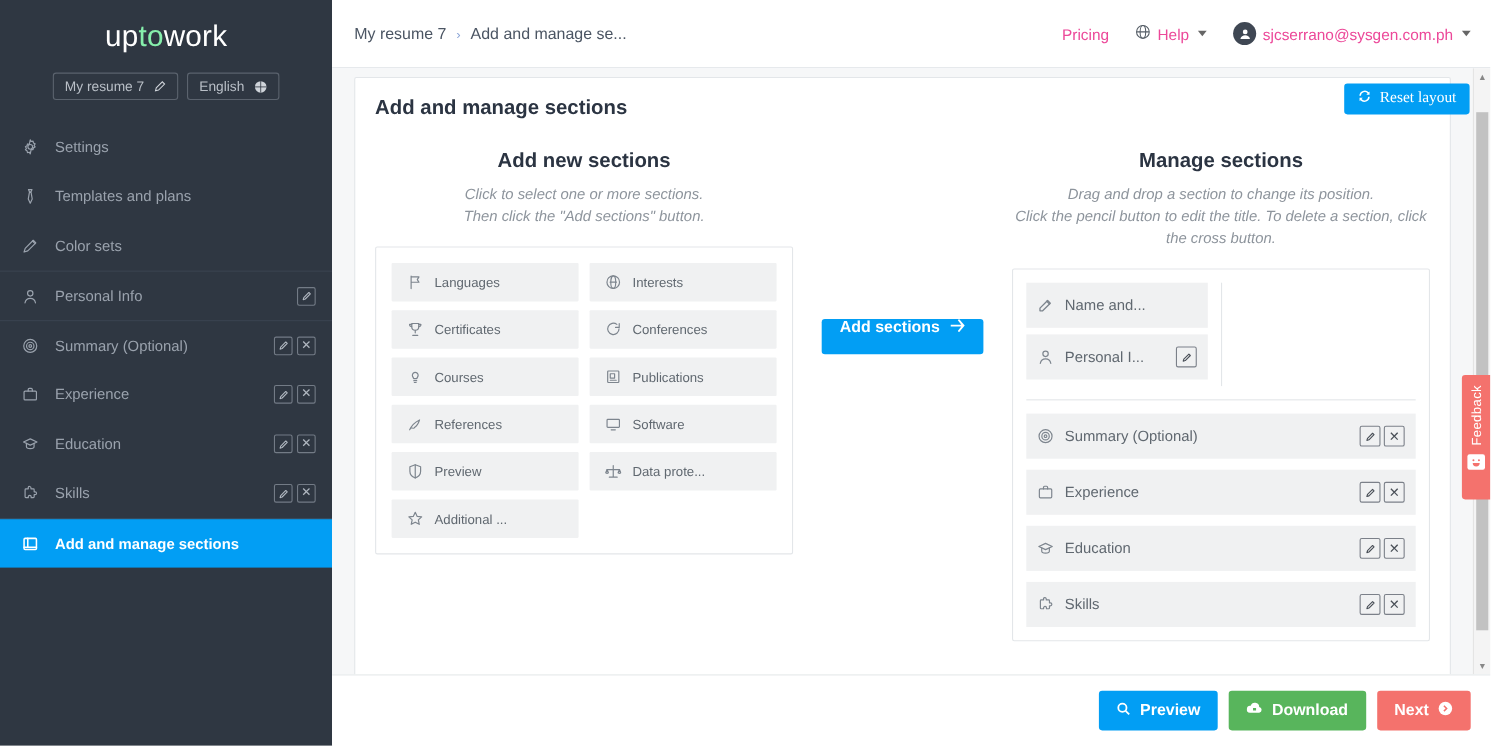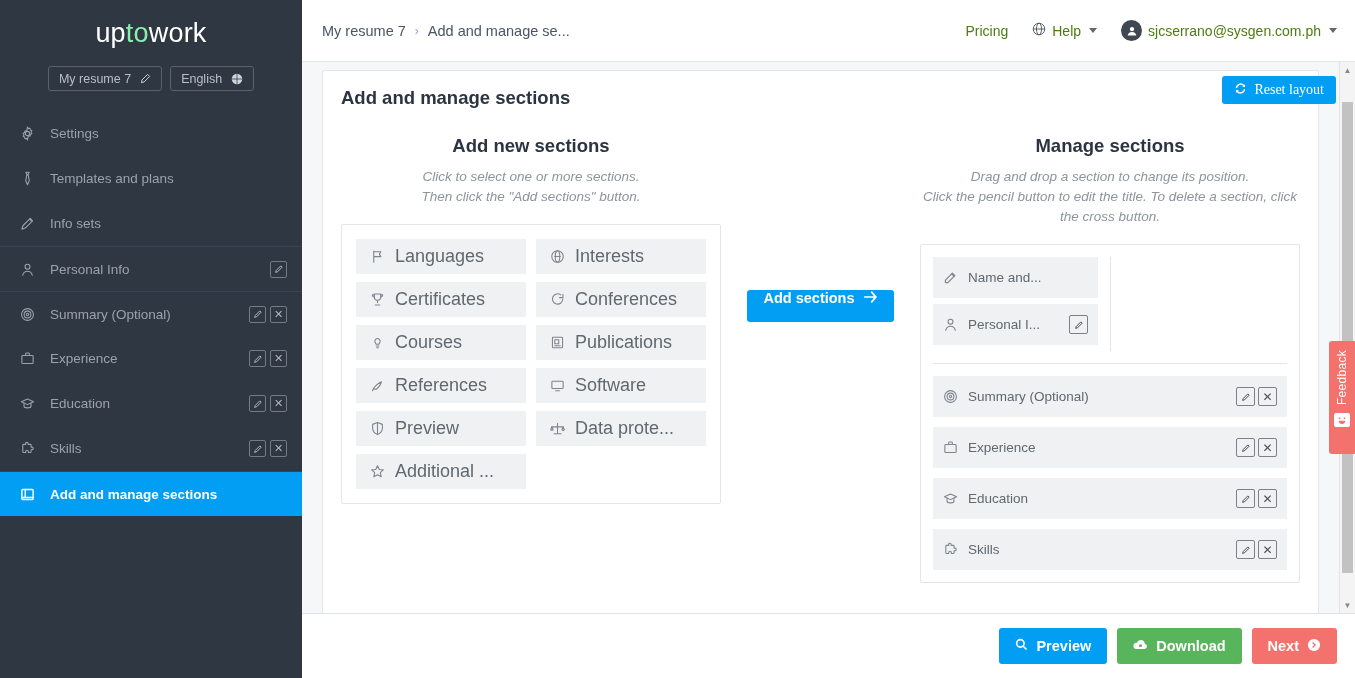--- a/index.html
+++ b/index.html
@@ -89,21 +89,21 @@
     height: 62px; flex: 0 0 62px;
     background: #ffffff;
     border-bottom: 1px solid #e4e7ea;
     display: flex; align-items: center;
     padding: 0 18px 0 20px;
   }
   .crumbs { display: flex; align-items: center; gap: 9px; font-size: 14.5px; color: #4b5563; }
   .crumbs .c1 { color: #4b5563; cursor: pointer; }
   .crumbs .chev { color: #8aa4d6; font-size: 12px; }
   .crumbs .c2 { color: #4b5563; }
-  .topbar-right { margin-left: auto; display: flex; align-items: center; gap: 24px; font-size: 14px; color: #4d7c0f; }
+  .topbar-right { margin-left: auto; display: flex; align-items: center; gap: 24px; font-size: 14px; color: #ec4899; }
   .topbar-right .tb { display: flex; align-items: center; gap: 6px; cursor: pointer; }
   .caret { width:0;height:0;border-left:4px solid transparent;border-right:4px solid transparent;border-top:5px solid #666; display:inline-block; margin-left:2px;}
   .avatar {
     width: 21px; height: 21px; border-radius: 50%;
     background: #3f4753; display:flex;align-items:center;justify-content:center;
     color:#fff;
   }
 
   .content-wrap { flex: 1; position: relative; overflow: hidden; background: #f6f7f8; }
   .scroll-area { position:absolute; inset: 0 16px 0 0; overflow: hidden; background: #f6f7f8; }
@@ -144,21 +144,21 @@
     border-radius: 2px;
     padding: 14px;
     display: grid; grid-template-columns: 1fr 1fr; gap: 8px 10px;
     background: #fff;
   }
   .chip {
     background: #f0f1f2;
     height: 35px;
     display: flex; align-items: center; gap: 10px;
     padding: 0 14px;
-    font-size: 18px; color: #606870;
+    font-size: 12px; color: #606870;
     cursor: pointer;
     border-radius: 1px;
   }
   .chip .ic { color: #7d858e; display:flex; }
 
   .add-btn {
     margin-top: 155px;
     background: #029ef4; color: #fff; border: none;
     height: 32px; padding: 0 16px; border-radius: 3px;
     font-size: 14.5px; font-weight: bold;
@@ -304,21 +304,21 @@
           </span>
           <span class="lbl">Templates and plans</span>
         </div>
         <div class="nav-item">
           <span class="ic">
             <svg width="15" height="15" viewBox="0 0 16 16" fill="none" stroke="currentColor" stroke-width="1.15" stroke-linecap="round" stroke-linejoin="round">
               <path d="M2 14l1.1-3.6 7.8-7.8 2.5 2.5-7.8 7.8z"></path>
               <path d="M10.2 3.3l2.5 2.5"></path>
             </svg>
           </span>
-          <span class="lbl">Info sets</span>
+          <span class="lbl">Color sets</span>
         </div>
         <div class="nav-item sep-top">
           <span class="ic">
             <svg width="15" height="15" viewBox="0 0 16 16" fill="none" stroke="currentColor" stroke-width="1.15" stroke-linecap="round" stroke-linejoin="round">
               <circle cx="8" cy="5" r="2.6"></circle>
               <path d="M2.9 14.2c.6-3 2.6-4.4 5.1-4.4s4.5 1.4 5.1 4.4"></path>
             </svg>
           </span>
           <span class="lbl">Personal Info</span>
           <span class="nav-actions">

